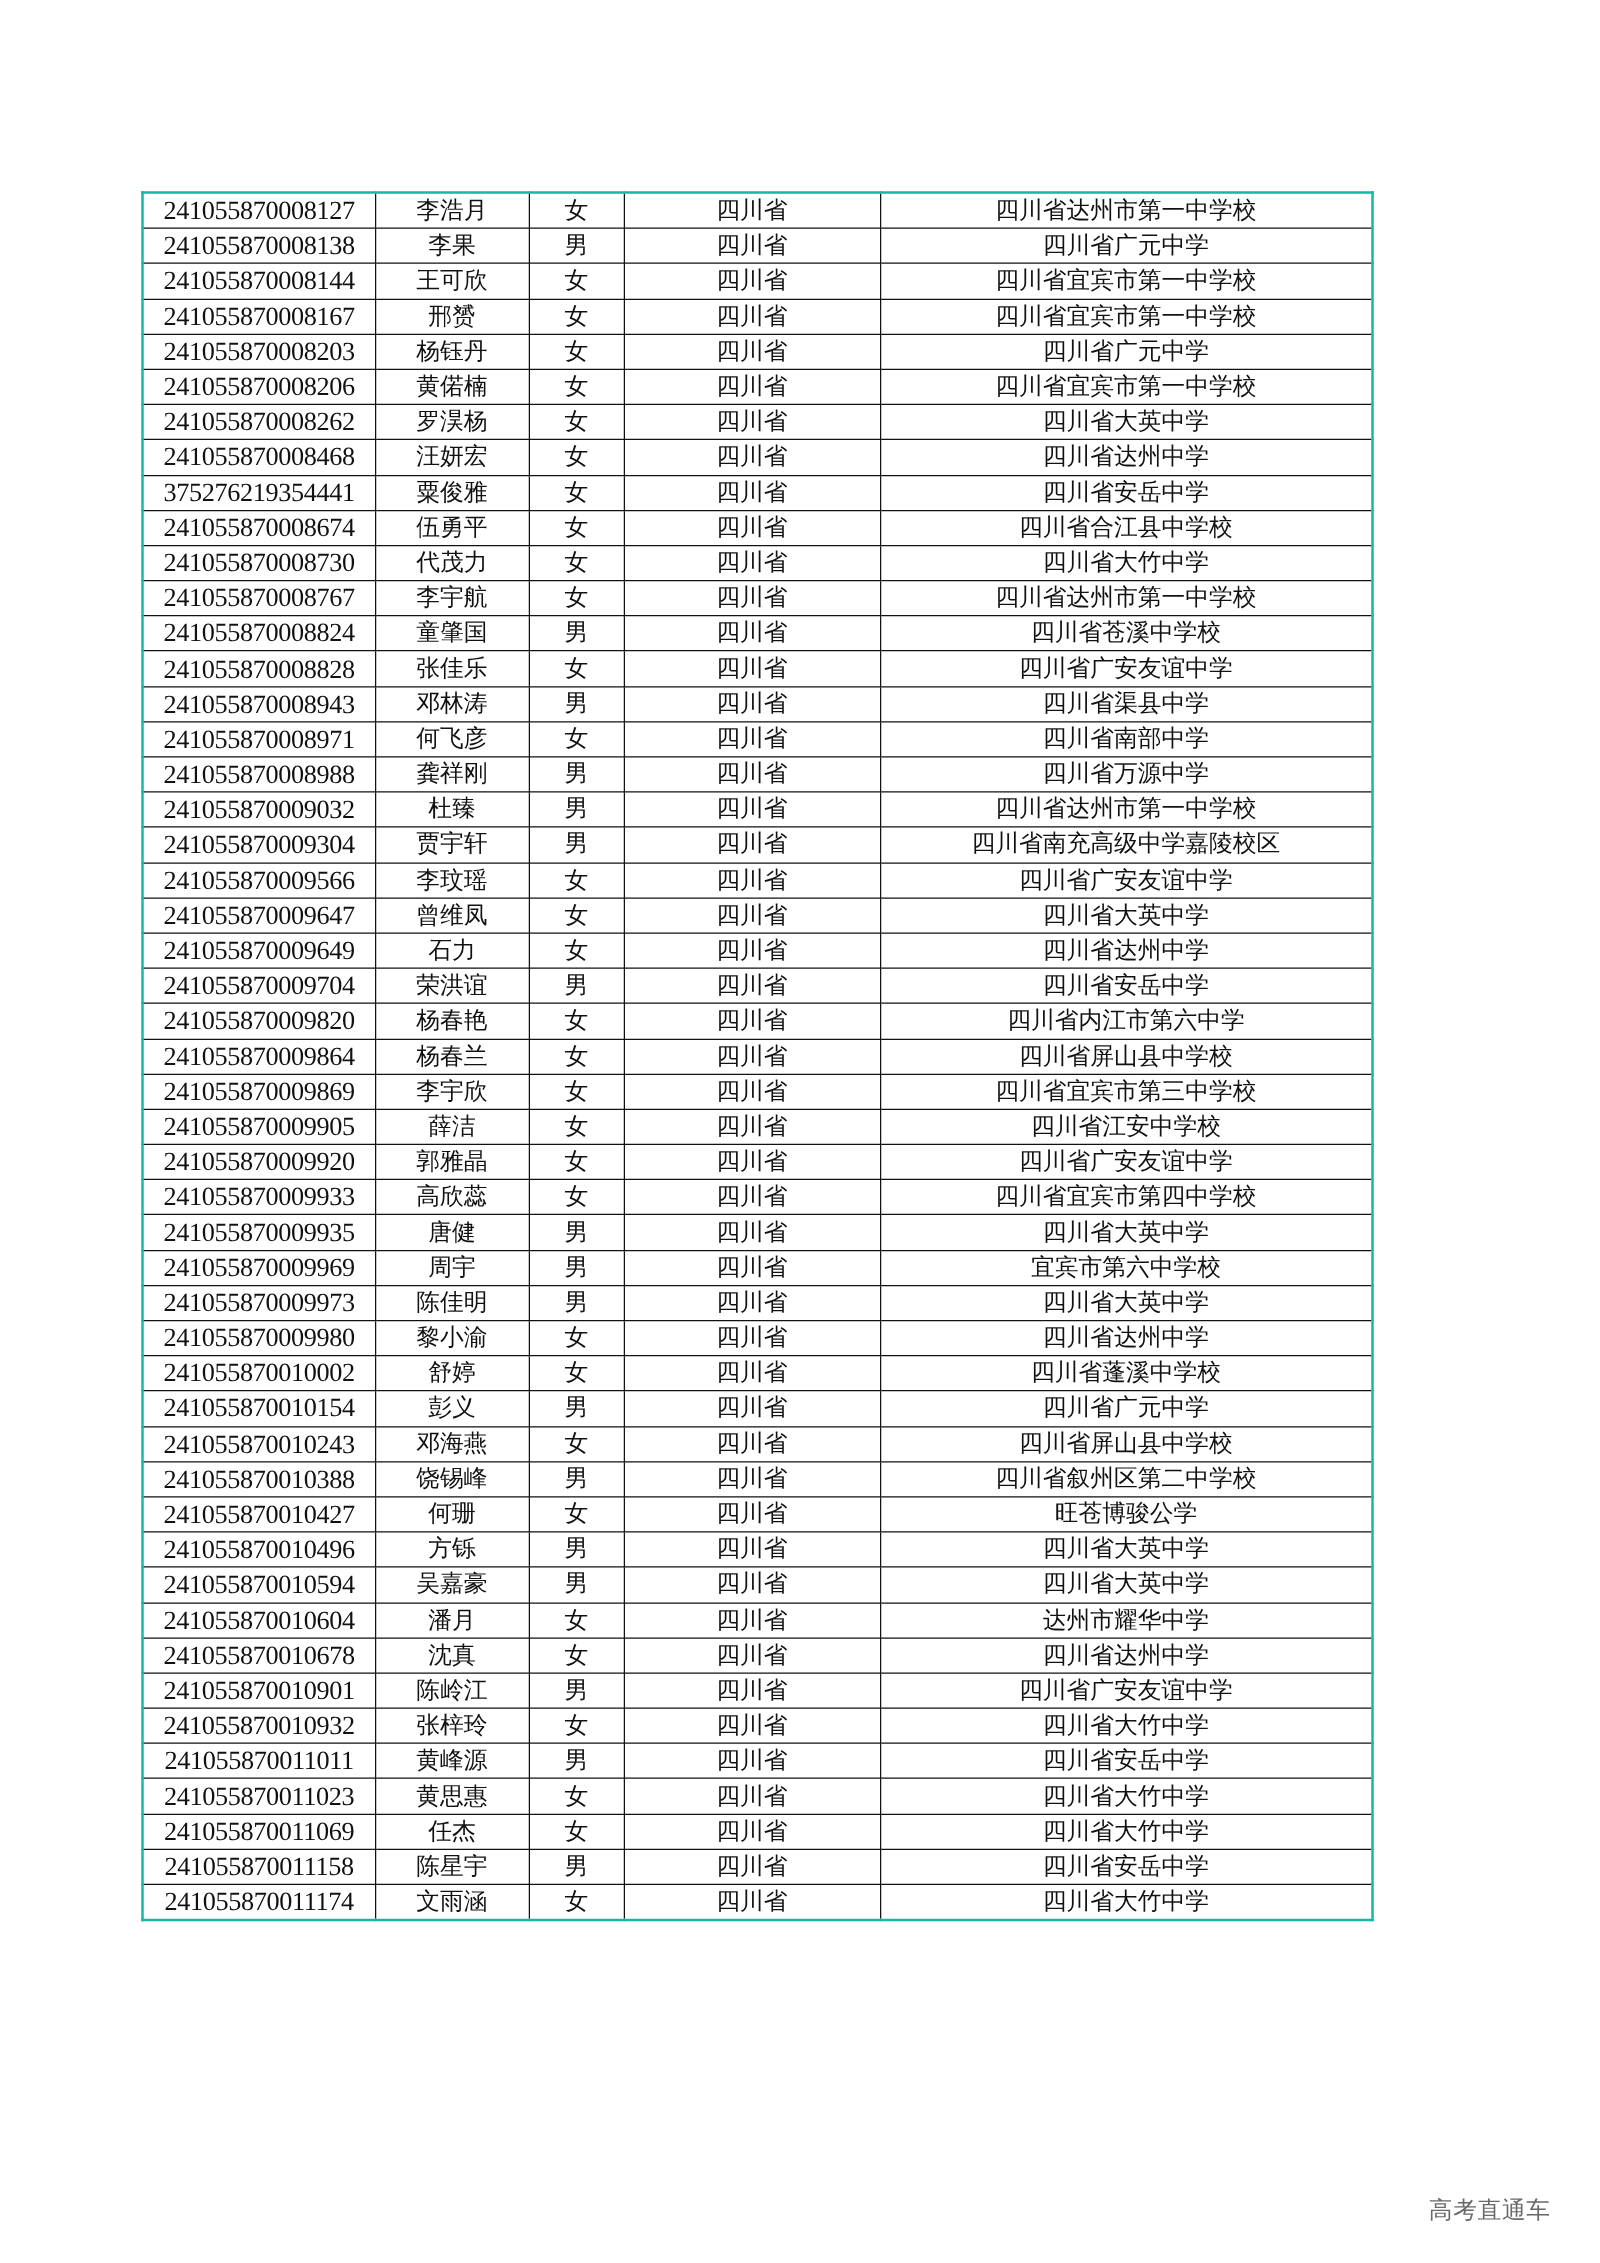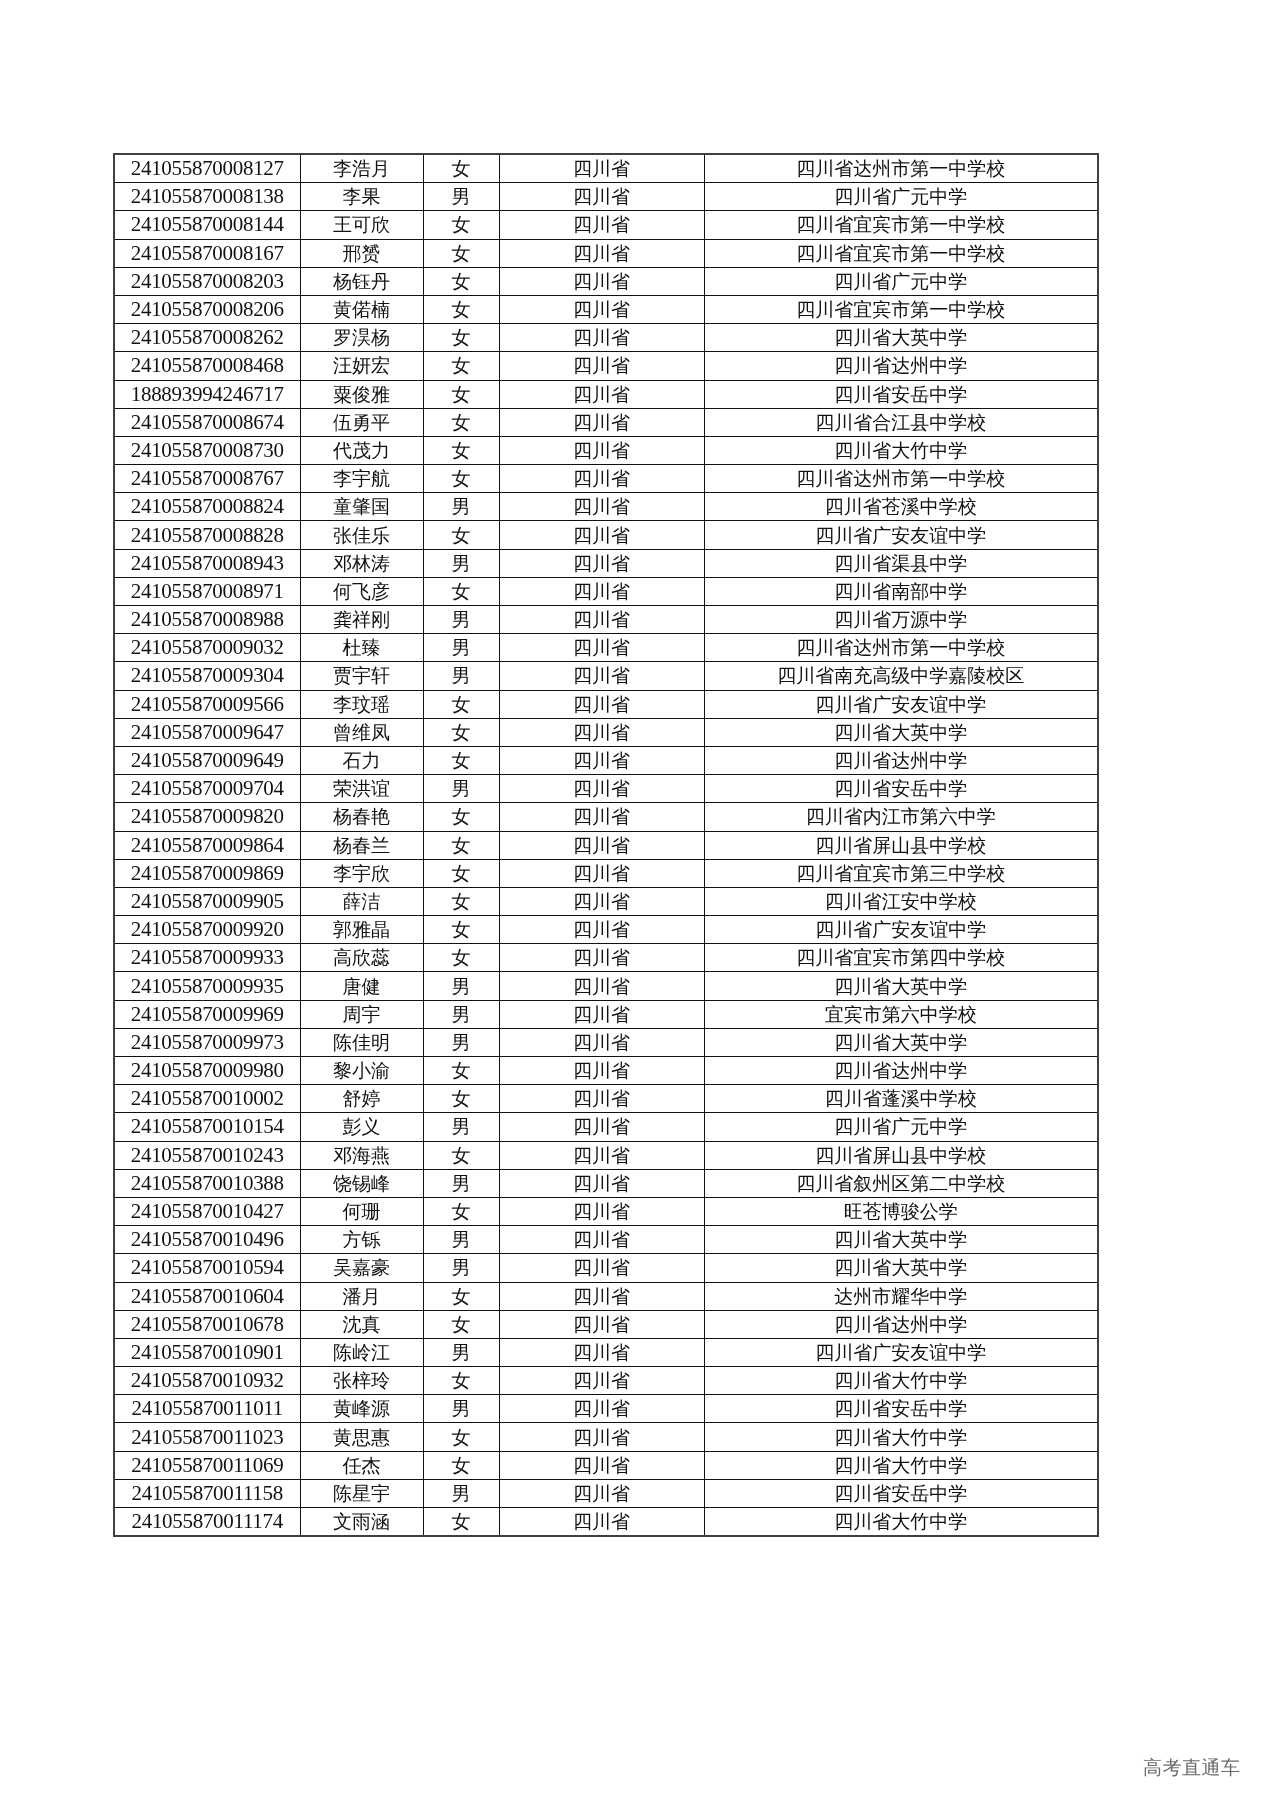--- a/index.html
+++ b/index.html
@@ -1,19 +1,19 @@
 <!DOCTYPE html>
 <html><head>
 <meta charset="utf-8">
 <style>
   html, body { margin:0; padding:0; background:#fff; }
   body { width:1280px; height:1810px; position:relative; overflow:hidden;
          font-family:"DejaVu Serif","Liberation Serif",serif; color:#111; }
   #roster { position:absolute; left:113px; top:153px; border-collapse:collapse;
-            border:2px solid #404040; table-layout:fixed; }
+            border:2px solid #14b8a6; table-layout:fixed; }
   #roster td { border:1.5px solid #111; height:27.2px; padding:0; text-align:center;
                font-size:19px; line-height:27px; white-space:nowrap; overflow:hidden; }
   #roster td.c-id { font-family:"Liberation Serif","DejaVu Serif",serif; font-size:21px; letter-spacing:-0.3px; }
   col.w-id { width:186px; } col.w-name { width:123px; } col.w-gender { width:76px; }
   col.w-prov { width:205px; } col.w-school { width:394px; }
   .watermark { position:absolute; left:1143px; top:1755px; font-size:19px; color:#6a6a6a;
                font-family:Liberation Mono, monospace; letter-spacing:0.5px; }
 </style>
 </head>
 <body>
@@ -77,21 +77,21 @@
         <td class="c-school">四川省大英中学</td>
       </tr>
       <tr>
         <td class="c-id">241055870008468</td>
         <td class="c-name">汪妍宏</td>
         <td class="c-gender">女</td>
         <td class="c-prov">四川省</td>
         <td class="c-school">四川省达州中学</td>
       </tr>
       <tr>
-        <td class="c-id">188893994246717</td>
+        <td class="c-id">375276219354441</td>
         <td class="c-name">粟俊雅</td>
         <td class="c-gender">女</td>
         <td class="c-prov">四川省</td>
         <td class="c-school">四川省安岳中学</td>
       </tr>
       <tr>
         <td class="c-id">241055870008674</td>
         <td class="c-name">伍勇平</td>
         <td class="c-gender">女</td>
         <td class="c-prov">四川省</td>

